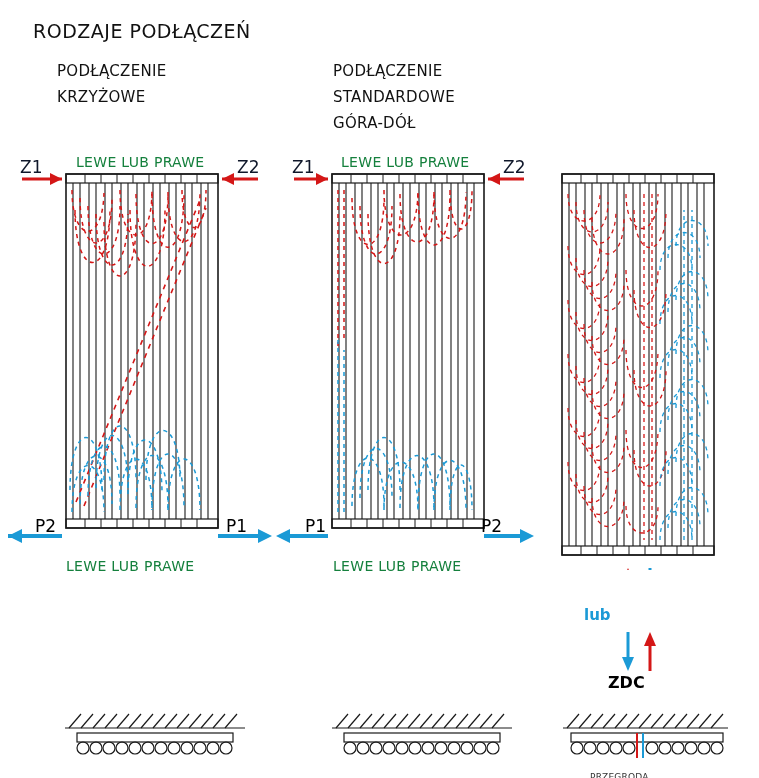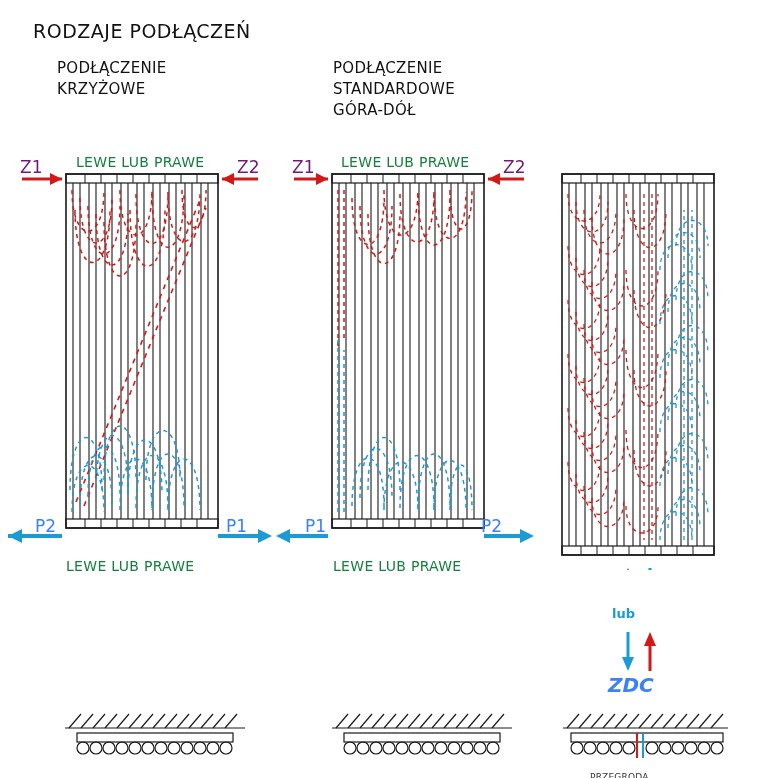--- a/index.html
+++ b/index.html
@@ -13,40 +13,40 @@
   }
   .abs{position:absolute;}
   #title{
     left:33px;top:20px;
     font-size:19px;
     letter-spacing:.5px;
     color:#111;
   }
   .col-title{
     font-size:15px;
-    line-height:21px;
+    line-height:26px;
     letter-spacing:.3px;
     color:#111;
     white-space:pre-line;
   }
   #t1{left:57px;top:58px;}
   #t2{left:333px;top:58px;}
   .lab{
     font-size:14px;
     letter-spacing:.3px;
     color:#15803d;
     white-space:nowrap;
   }
   .lab-big{
     font-size:17px;
     font-weight:400;
-    color:#3b82f6;
+    color:#000000;
     white-space:nowrap;
   }
-  .lab-red{color:#701a75;text-align:center;}
+  .lab-red{color:#0f172a;text-align:center;}
   .lab-blue{color:#1b9ad6;}
   .bold{font-weight:bold;}
   svg{display:block;}
   .tiny{font-size:9px;color:#333;letter-spacing:.2px;}
 </style>
 </head>
 <body>
 
 <div class="abs lab-big" id="title">RODZAJE PODŁĄCZEŃ</div>
 
@@ -369,33 +369,33 @@
     <g>
       <line x1="88" y1="470" x2="88" y2="424" stroke="#d41717" stroke-width="3"></line>
       <polygon points="88,418 82,432 94,432" fill="#d41717"></polygon>
     </g>
     <g>
       <line x1="110" y1="418" x2="110" y2="462" stroke="#1b9ad6" stroke-width="3"></line>
       <polygon points="110,470 104,456 116,456" fill="#1b9ad6"></polygon>
     </g>
   </svg>
 </div>
-<div class="abs lab-blue bold" style="left:612px;top:606px;font-size:13px;">lub</div>
+<div class="abs lab-blue bold" style="left:584px;top:606px;font-size:15px;">lub</div>
 
 <svg class="abs" style="left:540px;top:626px;" width="219" height="50">
   <g>
     <line x1="110" y1="45" x2="110" y2="14" stroke="#d41717" stroke-width="3"></line>
     <polygon points="110,6 104,20 116,20" fill="#d41717"></polygon>
   </g>
   <g>
     <line x1="88" y1="6" x2="88" y2="36" stroke="#1b9ad6" stroke-width="3"></line>
     <polygon points="88,45 82,31 94,31" fill="#1b9ad6"></polygon>
   </g>
 </svg>
-<div class="abs lab-big bold" style="left:608px;top:673px;font-size:20px;font-style:italic;">ZDC</div>
+<div class="abs lab-big bold" style="left:608px;top:673px;font-size:16px;">ZDC</div>
 
 <svg class="abs" style="left:55px;top:706px;" width="200" height="60">
   <g stroke="#1a1a1a" stroke-width="1.2">
     <line x1="10" y1="22" x2="190" y2="22"></line>
     <line x1="14" y1="22" x2="26" y2="8"></line>
       <line x1="26" y1="22" x2="38" y2="8"></line>
     <line x1="38" y1="22" x2="50" y2="8"></line>
       <line x1="50" y1="22" x2="62" y2="8"></line>
     <line x1="62" y1="22" x2="74" y2="8"></line>
       <line x1="74" y1="22" x2="86" y2="8"></line>

